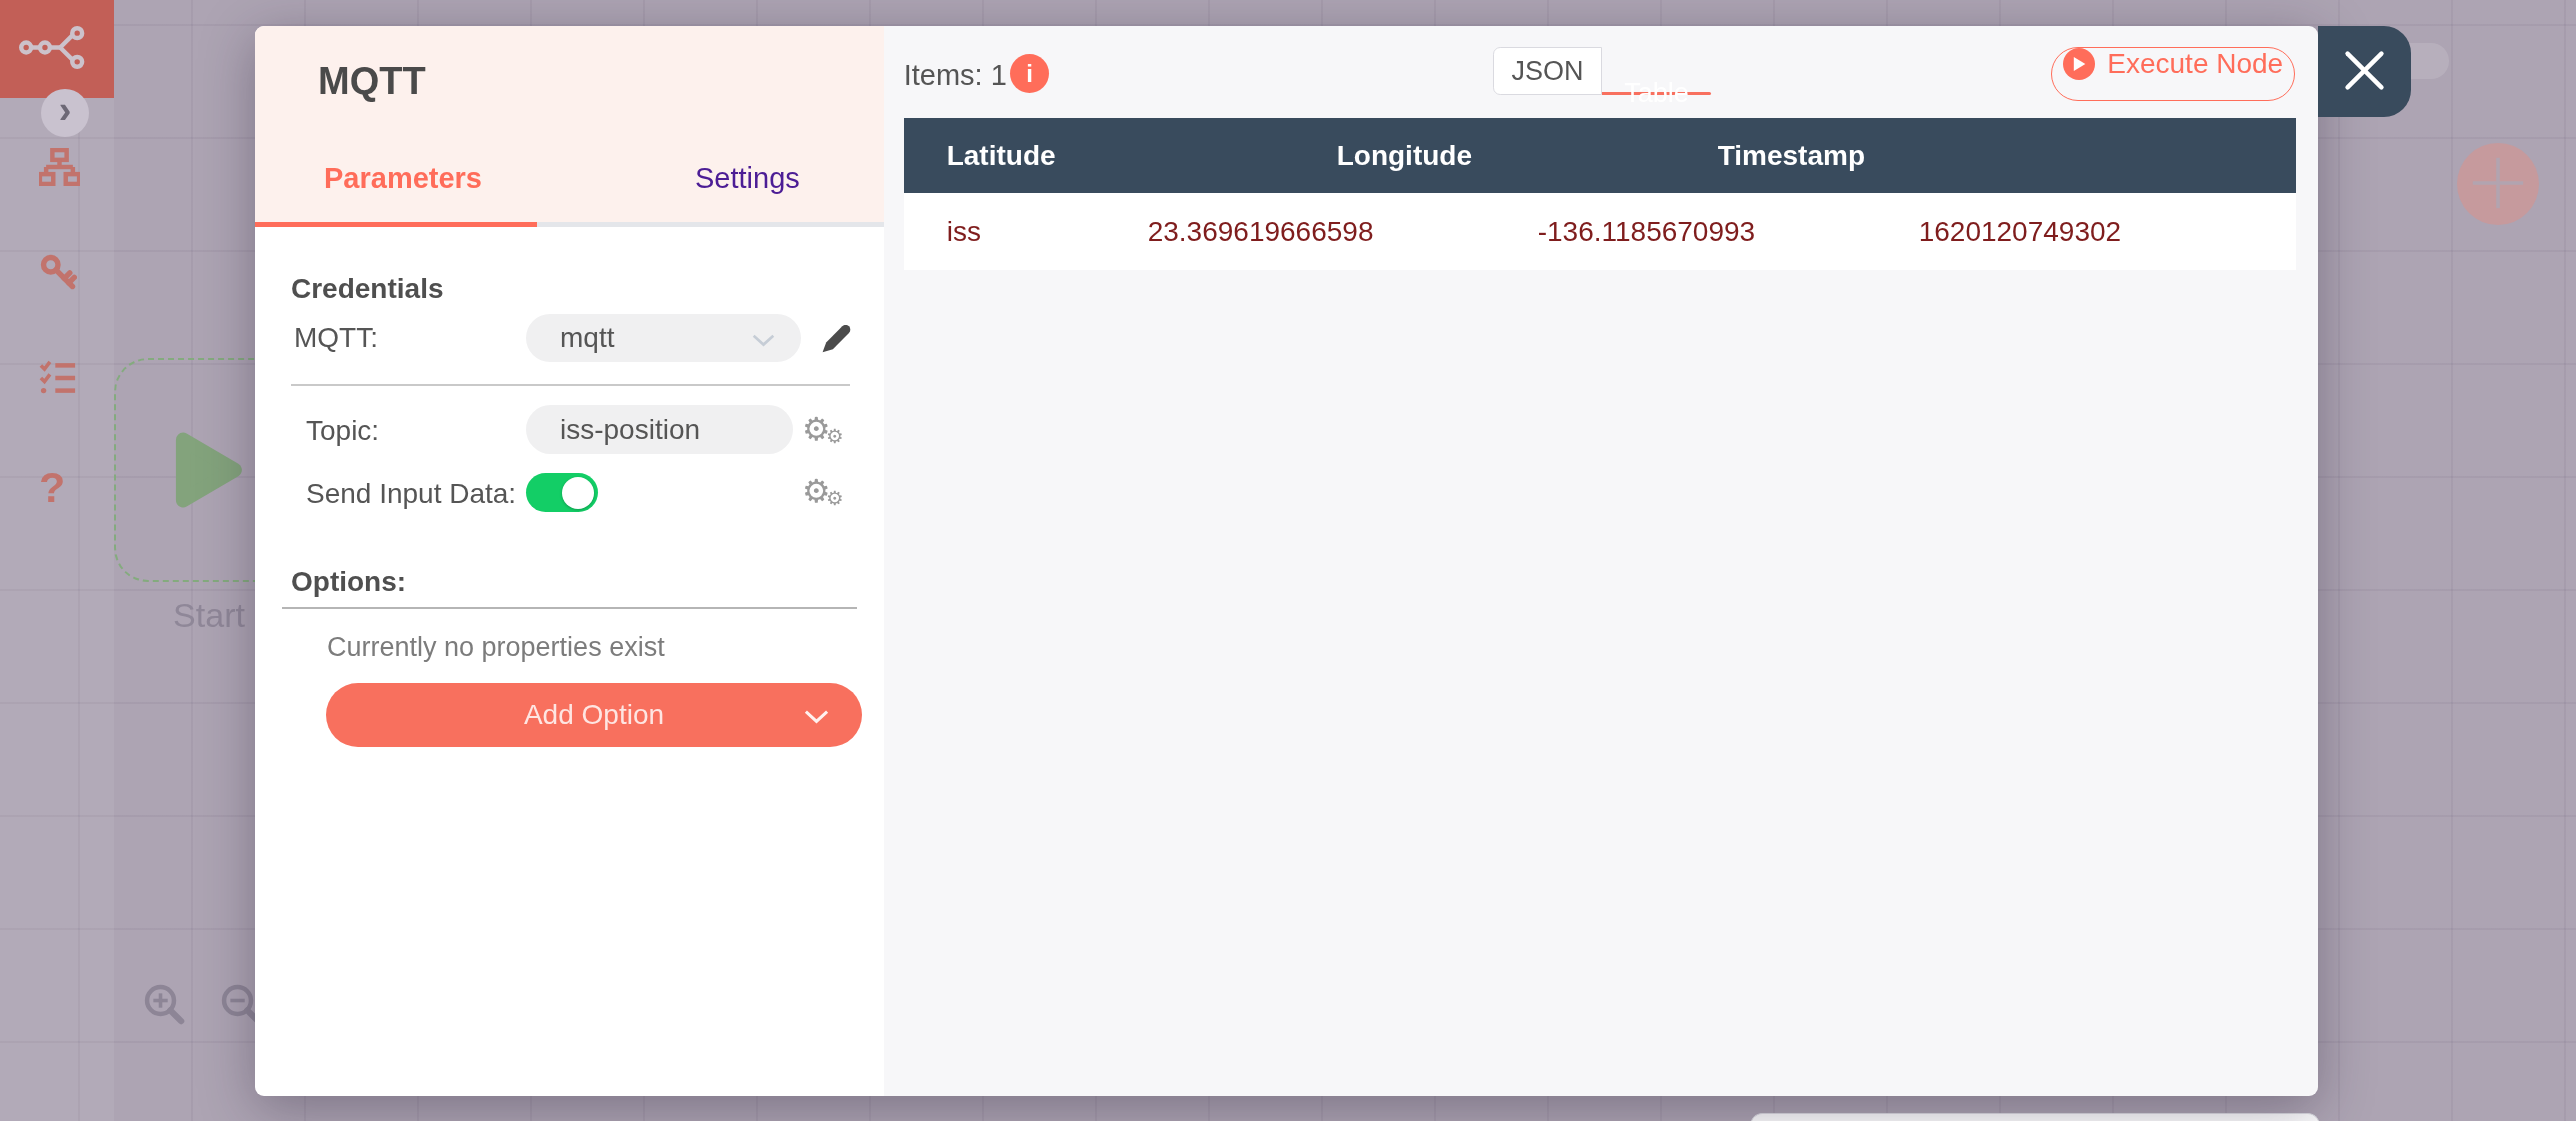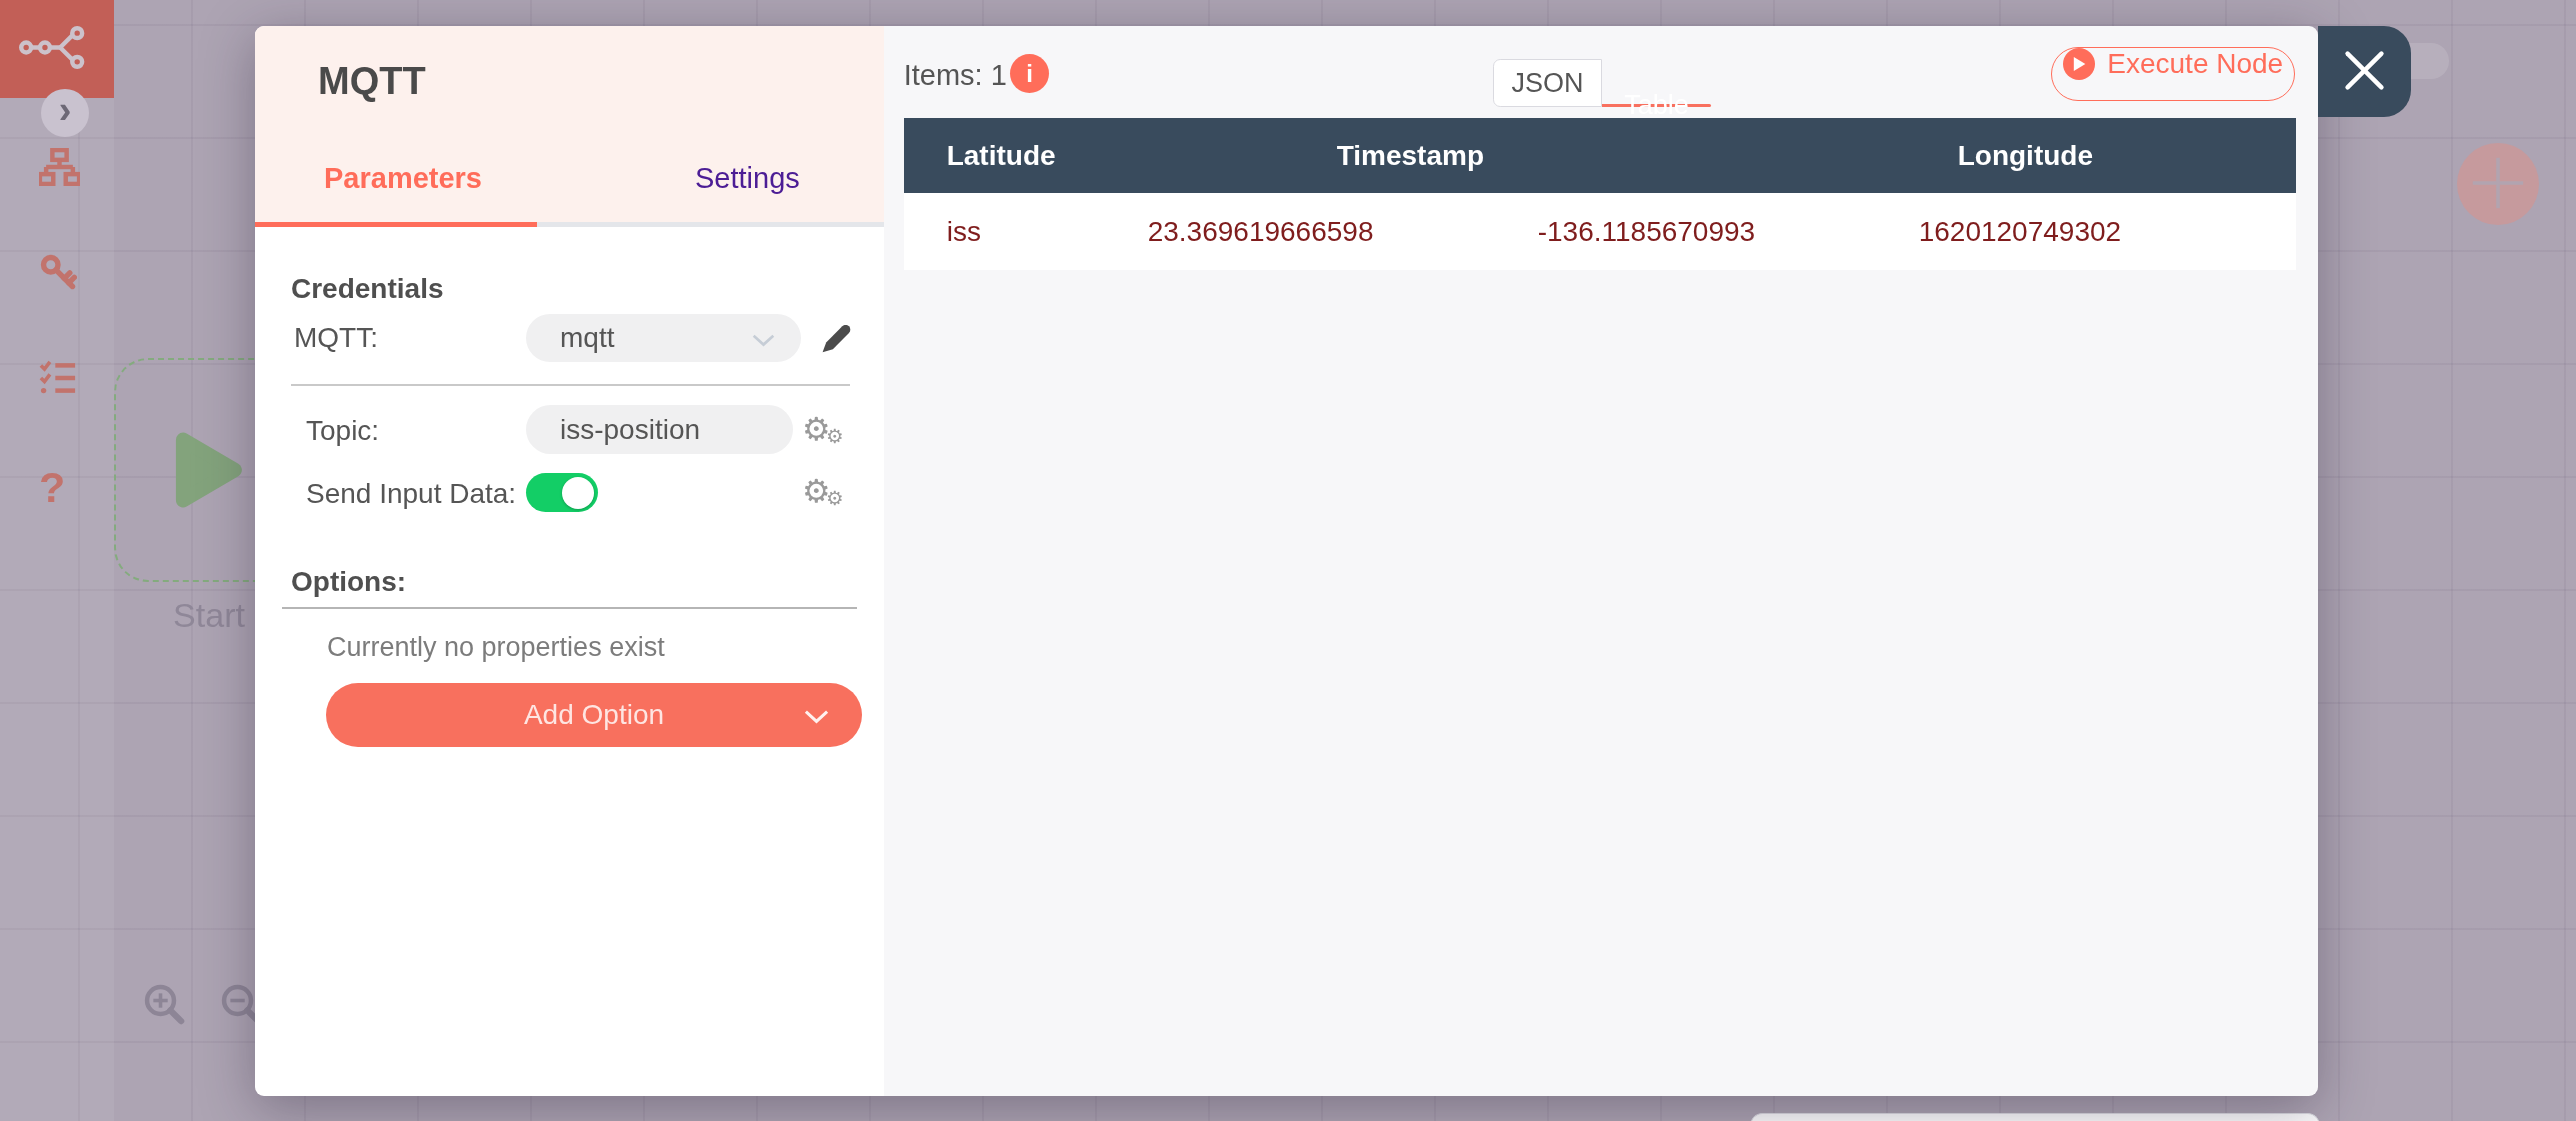--- a/index.html
+++ b/index.html
@@ -58,21 +58,21 @@
   .toggle { position:absolute; left:271px; top:447px; width:72px; height:39px; border-radius:19.7px; background:#13ce66; }
   .toggle-knob { position:absolute; right:3.6px; top:3.6px; width:32px; height:32px; border-radius:50%; background:#fff; box-shadow:0 0.9px 2.7px rgba(0,0,0,0.25); }
   .empty-text { position:absolute; left:72px; top:606px; font-size:27px; color:#7c7c7c; }
   .add-option-btn { position:absolute; left:71px; top:657px; width:536px; height:64px; border-radius:32px; background:#f8705e;
     display:flex; align-items:center; justify-content:center; font-size:28px; color:rgba(255,255,255,0.82); }
   .add-option-btn .chev { position:absolute; right:32px; top:50%; transform:translateY(-50%); }
   .panel-right { position:absolute; left:629px; top:0; width:1434px; height:1070px; background:#f7f7f9; }
   .items-label { position:absolute; left:19.7px; top:33px; font-size:29px; color:#555; }
   .info-icon { position:absolute; left:126px; top:28px; width:39px; height:39px; border-radius:50%; background:#ff6d5a;
     color:#fff; font-size:24px; font-weight:bold; display:flex; align-items:center; justify-content:center; }
-  .view-toggle { position:absolute; left:609px; top:33px; height:48px; display:flex; }
+  .view-toggle { position:absolute; left:609px; top:21px; height:48px; display:flex; }
   .vt-json { width:109px; background:#fff; border:1.8px solid #dadae0; border-radius:7.2px 0 0 7.2px; color:#555;
     font-size:27px; display:flex; align-items:center; justify-content:center; }
   .vt-table { width:109px; background:#f8705f; border-radius:0 7.2px 7.2px 0; color:#fff;
     font-size:27px; display:flex; align-items:center; justify-content:center;margin-top:45px; }
   .execute-btn { position:absolute; left:1167px; top:20.6px; width:244px; height:54px; border:1.8px solid #ff6d5a; border-radius:27px;
     display:flex; align-items:flex-start; justify-content:center; gap:12.5px; color:#ff6d5a; font-size:28px; }
   .exec-play { width:32px; height:32px; border-radius:50%; background:#ff6d5a; display:flex; align-items:center; justify-content:center; }
   .data-table { position:absolute; left:19.7px; top:92px; width:1392px; }
   .thead { display:flex; height:75px; background:#394b5d; color:#fff; font-weight:bold; font-size:28px; }
   .trow { display:flex; height:77px; background:#fff; color:#7f1d1d; font-size:28px; }
@@ -268,22 +268,22 @@
           <svg width="14.3" height="16" viewBox="0 0 16 18">
               <path d="M2 1 L15 9 L2 17 Z" fill="#fff"></path>
             </svg>
         </span>
         <span>Execute Node</span>
       </div>
 
       <div class="data-table">
         <div class="thead">
           <div class="cell c2">Latitude</div>
+          <div class="cell c3">Longitude</div>
           <div class="cell c4">Timestamp</div>
-          <div class="cell c3">Longitude</div>
         </div>
         <div class="trow">
           <div class="cell c1">iss</div>
           <div class="cell c2">23.369619666598</div>
           <div class="cell c3">-136.1185670993</div>
           <div class="cell c4">1620120749302</div>
         </div>
       </div>
     </div>
   </div>

